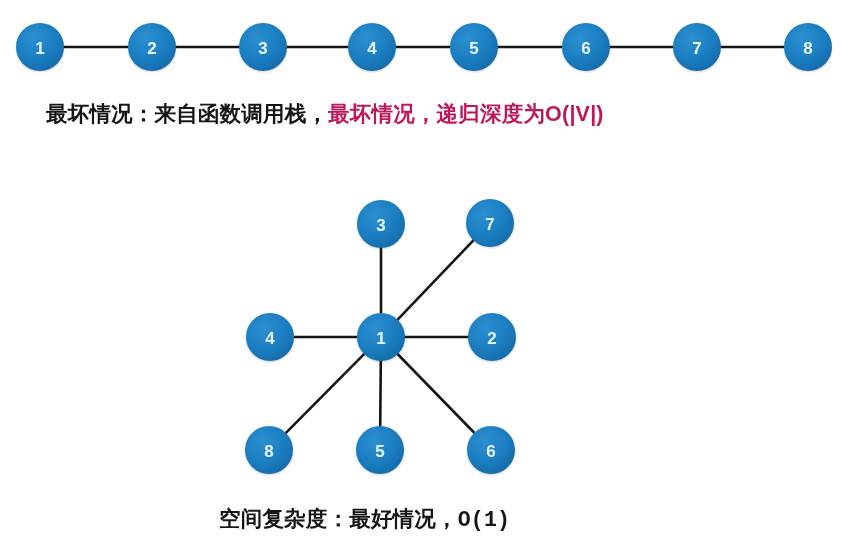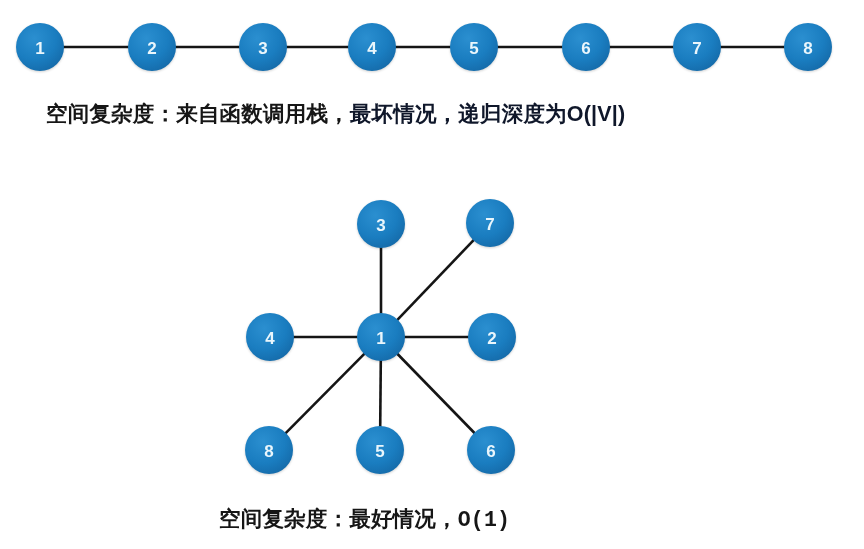--- a/index.html
+++ b/index.html
@@ -47,21 +47,21 @@
     white-space: nowrap;
     letter-spacing: 0.2px;
   }
   #caption-worst {
     left: 46px;
     top: 99px;
     font-size: 21.5px;
     color: #161616;
   }
   #caption-worst .hl {
-    color: #0f172a;
+    color: #be185d;
   }
   #caption-best {
     left: 219px;
     top: 504px;
     font-size: 21.5px;
     color: #161616;
     font-family: Liberation Mono, monospace;
   }
 </style>
 </head>
@@ -161,18 +161,18 @@
           <text x="380" y="451" class="node-label" fill="#eaf6fc">5</text>
         </g>
         <g>
           <circle cx="491" cy="450" r="24" fill="url(#nodeGrad)" class="node-circle"></circle>
           <text x="491" y="451" class="node-label" fill="#eaf6fc">6</text>
         </g>
       </g>
   </svg>
 
   <div class="caption" id="caption-worst">
-    <span>空间复杂度：来自函数调用栈，</span><span class="hl">最坏情况，递归深度为O(|V|)</span>
+    <span>最坏情况：来自函数调用栈，</span><span class="hl">最坏情况，递归深度为O(|V|)</span>
   </div>
 
   <div class="caption" id="caption-best">空间复杂度：最好情况，O(1)</div>
 
 </div>
 
 </body></html>

